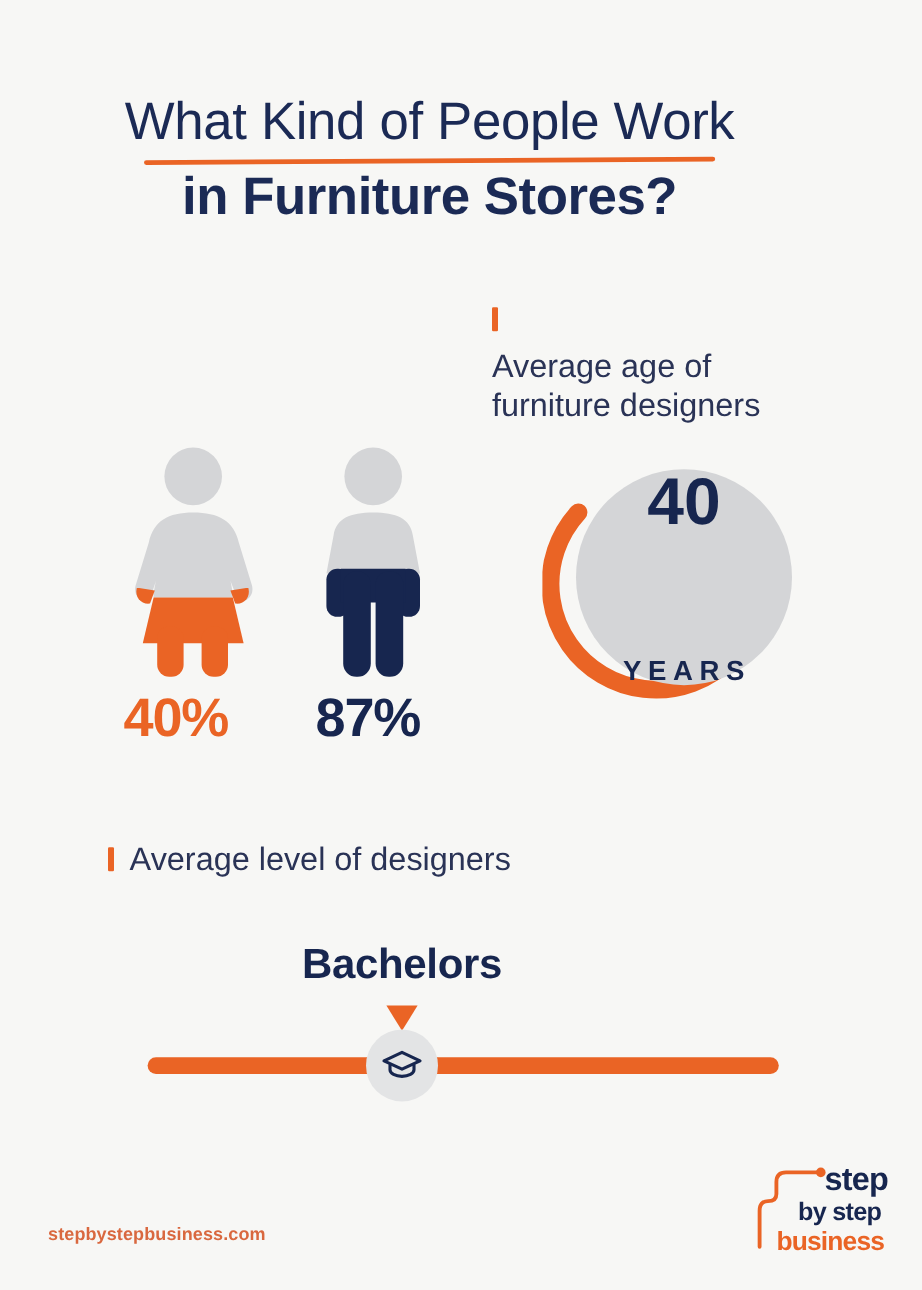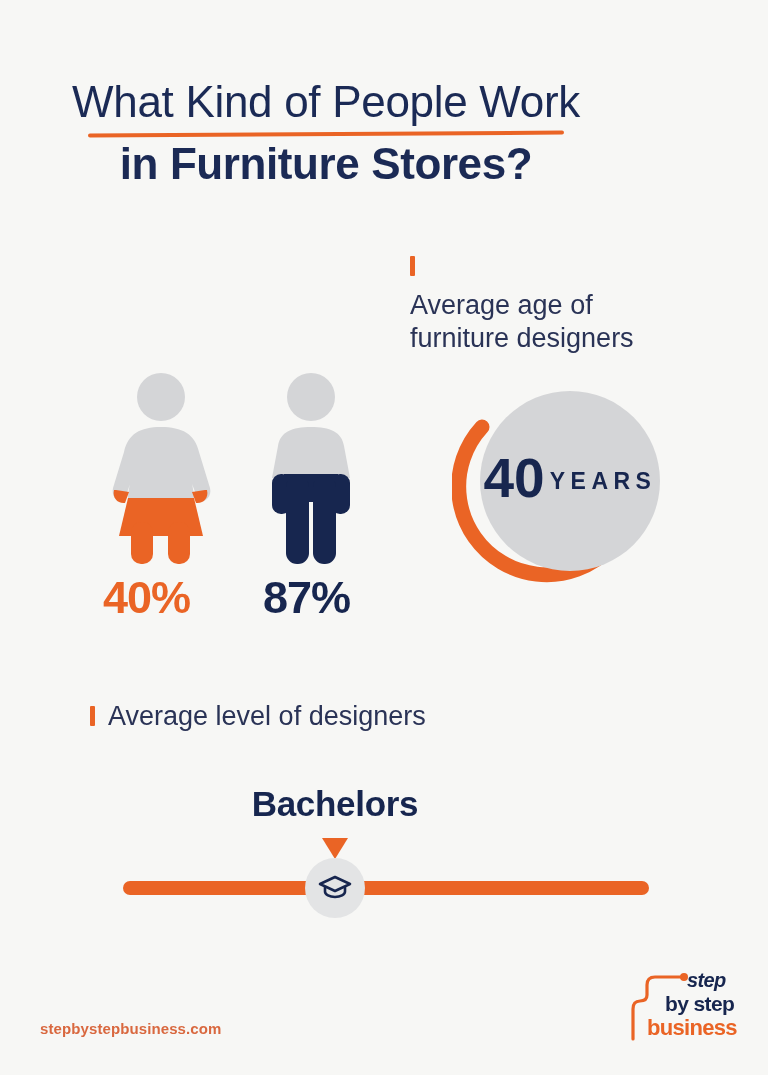--- a/index.html
+++ b/index.html
@@ -21,20 +21,21 @@
     height: 1075px;
   }
 
   
   .title-block {
     position: absolute;
     left: 0;
     top: 78px;
     width: 652px;
     text-align: center;
+    padding-left: 32px;
   }
   .title-line1 {
     font-size: 44px;
     font-weight: 400;
     letter-spacing: -0.3px;
     color: #1b2a55;
     line-height: 1.08;
     white-space: nowrap;
   }
   .title-underline {
@@ -127,23 +128,23 @@
     border-radius: 50%;
     background: #d4d5d7;
   }
   .age-text {
     position: absolute;
     left: 28px;
     top: 8px;
     width: 180px;
     height: 180px;
     display: flex;
-    flex-direction: row;
+    flex-direction: column;
     align-items: center;
-    justify-content: center;
+    justify-content: space-between;
   }
   .age-number {
     font-size: 55px;
     font-weight: 700;
     color: #17264f;
     line-height: 1;
     letter-spacing: 0px;
     margin-bottom: 5px;
   }
   .age-unit {
@@ -216,27 +217,26 @@
     width: 125px;
     height: 80px;
   }
   .logo-text {
     position: absolute;
     left: 40px;
     top: 5px;
     line-height: 1;
   }
   .logo-l1 {
-    font-size: 20px;
+    font-size: 27px;
     font-weight: 700;
     color: #17264f;
     letter-spacing: -0.6px;
     display: block;
     padding-left: 22px;
-    font-style: italic;
   }
   .logo-l2 {
     font-size: 21px;
     font-weight: 700;
     color: #17264f;
     letter-spacing: -0.6px;
     display: block;
     margin-top: 3px;
   }
   .logo-l3 {

